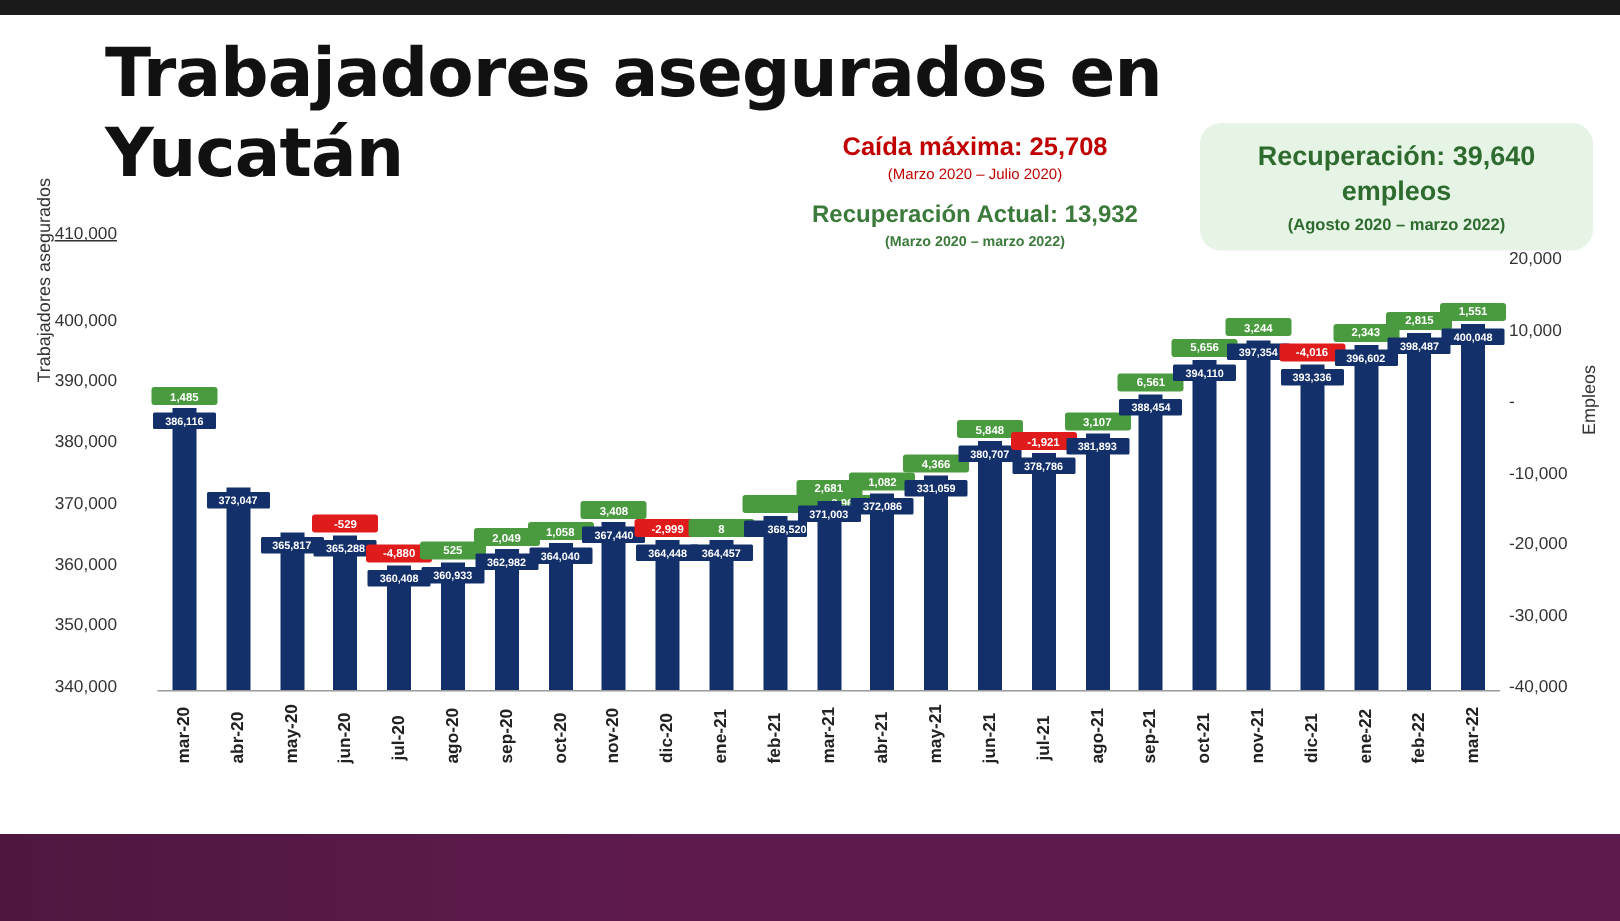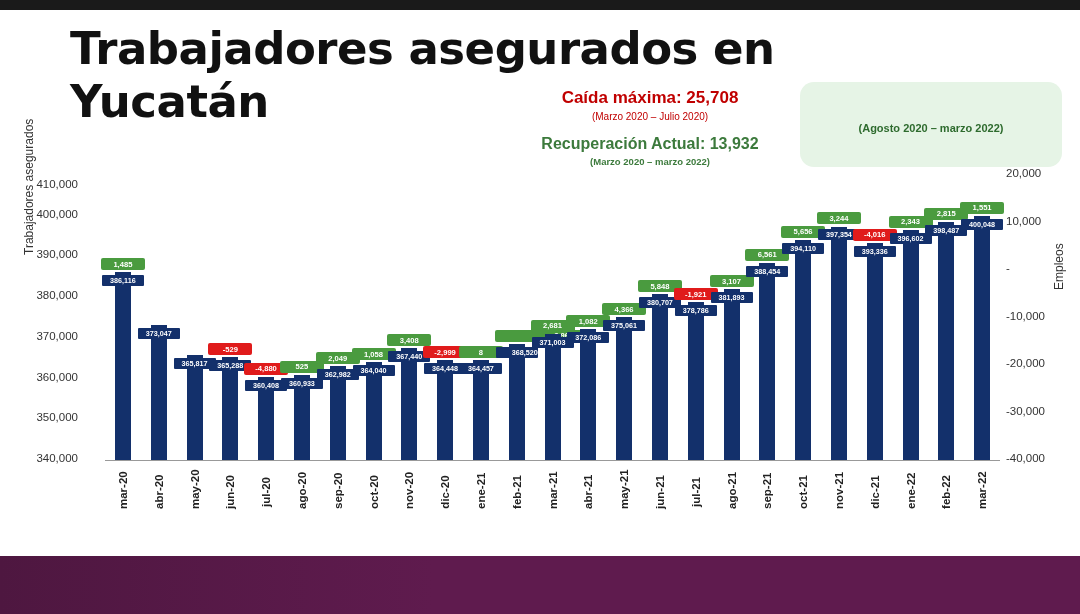--- a/index.html
+++ b/index.html
@@ -91,28 +91,29 @@
   <div class="l1">Caída máxima:  25,708</div>
   <div class="l2">(Marzo 2020 – Julio 2020)</div>
 </div>
 
 <div class="ann-rec">
   <div class="l1">Recuperación Actual: 13,932</div>
   <div class="l2">(Marzo 2020 – marzo 2022)</div>
 </div>
 
 <div class="box-rec">
+  <div class="b1">Recuperación: 39,640 empleos</div>
   <div class="b2">(Agosto 2020 – marzo 2022)</div>
 </div>
 
 <div class="axis-left-label">Trabajadores asegurados</div>
 <div class="axis-right-label">Empleos</div>
 
 <div id="yticks-left">
-    <div class="ytick" style="top: 178px;">410,000</div>
+    <div class="ytick" style="top: 150px; text-decoration: underline;">410,000</div>
     <div class="ytick" style="top: 207.714px;">400,000</div>
     <div class="ytick" style="top: 248.429px;">390,000</div>
     <div class="ytick" style="top: 289.143px;">380,000</div>
     <div class="ytick" style="top: 329.857px;">370,000</div>
     <div class="ytick" style="top: 370.571px;">360,000</div>
     <div class="ytick" style="top: 411.286px;">350,000</div>
     <div class="ytick" style="top: 452px;">340,000</div>
   </div>
 <div id="yticks-right">
     <div class="ytick-r" style="top: 167px;">20,000</div>
@@ -189,21 +190,21 @@
         <div class="barval" style="top: 161.773px;">371,003</div>
         <div class="chip pos" style="top: 144.773px;">2,681</div>
       </div>
       <div class="bar-slot" style="left: 466.3px;">
         <div class="bar" style="height: 130.636px; background: rgb(19, 48, 107);"></div>
         <div class="barval" style="top: 157.364px;">372,086</div>
         <div class="chip pos" style="top: 140.364px;">1,082</div>
       </div>
       <div class="bar-slot" style="left: 502.1px;">
         <div class="bar" style="height: 142.748px; background: rgb(19, 48, 107);"></div>
-        <div class="barval" style="top: 145.252px;">375,061</div>
+        <div class="barval" style="top: 145.252px;">331,059</div>
         <div class="chip pos" style="top: 128.252px;">4,366</div>
       </div>
       <div class="bar-slot" style="left: 537.9px;">
         <div class="bar" style="height: 165.736px; background: rgb(19, 48, 107);"></div>
         <div class="barval" style="top: 122.264px;">380,707</div>
         <div class="chip pos" style="top: 105.264px;">5,848</div>
       </div>
       <div class="bar-slot" style="left: 573.7px;">
         <div class="bar" style="height: 157.914px; background: rgb(19, 48, 107);"></div>
         <div class="barval" style="top: 130.086px;">378,786</div>

